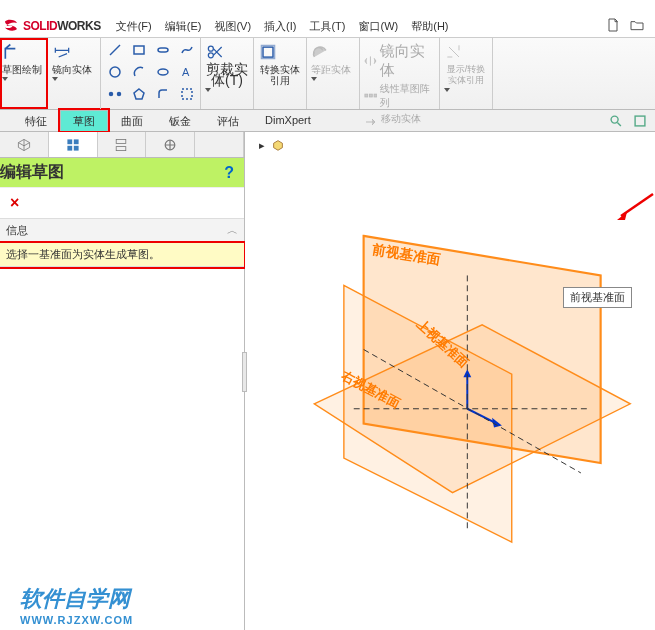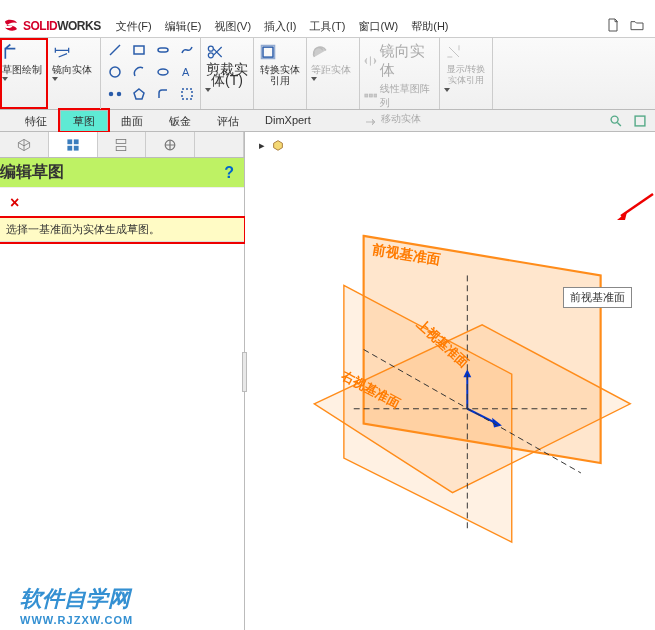--- a/index.html
+++ b/index.html
@@ -276,20 +276,24 @@
             <path d="M10 4v12 M4 10h12"></path>
           </svg>
         </div>
       <div class="ptab"></div>
     </div>
     <div class="panel-title">
       <span>编辑草图</span>
       <span class="help">?</span>
     </div>
     <div class="panel-close">×</div>
+    <div class="info-head">
+      <span>信息</span>
+      <span class="chev">︿</span>
+    </div>
     <div class="info-body hl">选择一基准面为实体生成草图。</div>
     <div class="panel-fill">
       <div>
         <span style="font-style:italic">软件自学网</span>
         <span class="sub">WWW.RJZXW.COM</span>
       </div>
     </div>
   </div>
 
   <div class="viewport">

